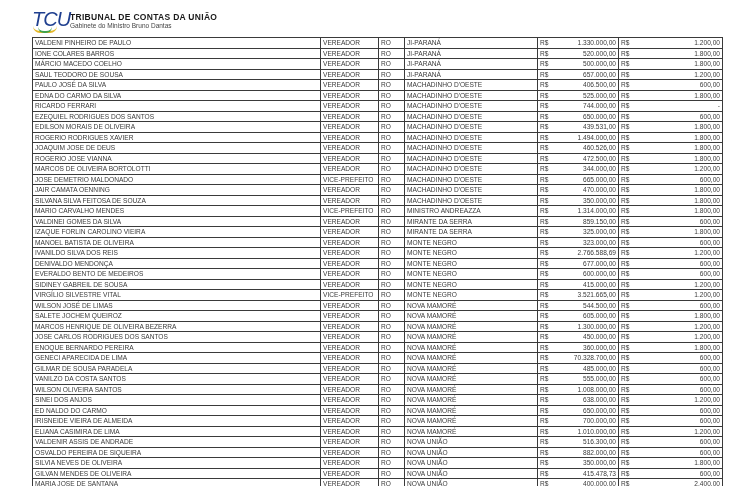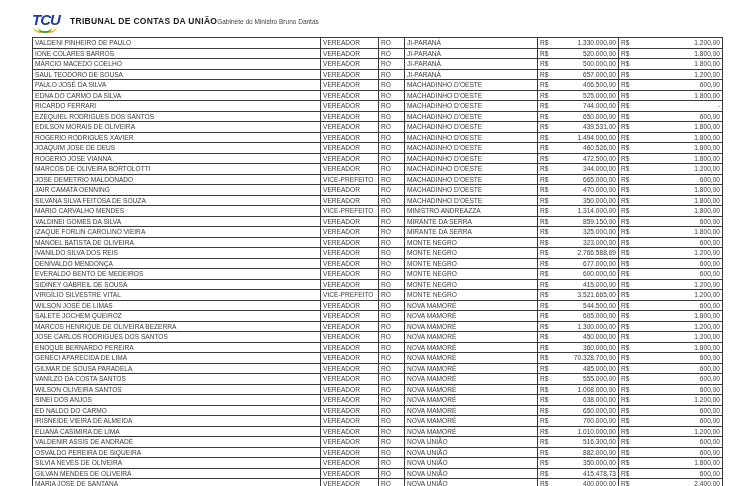--- a/index.html
+++ b/index.html
@@ -1,22 +1,22 @@
 <!DOCTYPE html>
 <html><head>
 <meta charset="utf-8">
 <style>
   html, body { margin: 0; padding: 0; background: #ffffff; }
   body { width: 741px; height: 486px; overflow: hidden; position: relative; font-family: "Liberation Sans", sans-serif; }
   .header { position: absolute; left: 32px; top: 10px; height: 22px; display: flex; align-items: center; }
   .logo { width: 30px; height: 18px; position: relative; margin-right: 8px; }
-  .logo .tcu { position: absolute; left: 0; top: 0; font-family: "Liberation Sans", sans-serif; font-weight: bold; font-style: italic; font-size: 15px; color: #1f3f8f; letter-spacing: -1px; line-height: 15px; }
+  .logo .tcu { position: absolute; left: 0; top: 0; font-family: "Liberation Sans", sans-serif; font-weight: normal; font-style: italic; font-size: 20px; color: #1f3f8f; letter-spacing: -1px; line-height: 15px; }
   .logo .swoosh { position: absolute; left: 1px; top: 14px; width: 24px; height: 5px; border-bottom: 2px solid #e5b82a; border-radius: 0 0 12px 12px; }
   .logo .swoosh2 { position: absolute; left: 6px; top: 15px; width: 14px; height: 4px; border-bottom: 2px solid #3fa34d; border-radius: 0 0 8px 8px; }
-  .org { display: flex; flex-direction: row; line-height: 1; }
+  .org { display: flex; flex-direction: column; line-height: 1; }
   .org-title { font-size: 8.5px; font-weight: bold; color: #1a1a1a; letter-spacing: 0.3px; }
   .org-sub { font-size: 6.5px; color: #444; margin-top: 2px; }
   table { position: absolute; left: 32px; top: 37px; border-collapse: collapse; table-layout: fixed; width: 690px; }
   td { border: 1px solid #3a3a3a; height: 9.5px; padding: 0 2px; font-size: 6.6px; line-height: 9.5px; color: #3a3a3a; white-space: nowrap; overflow: hidden; font-family: "Liberation Sans", sans-serif; }
   td.num { text-align: right; border-left: none; }
   td.cur { border-right: none; }
   col.c-name { width: 288px; }
   col.c-cargo { width: 58px; }
   col.c-uf { width: 26px; }
   col.c-mun { width: 133px; }

